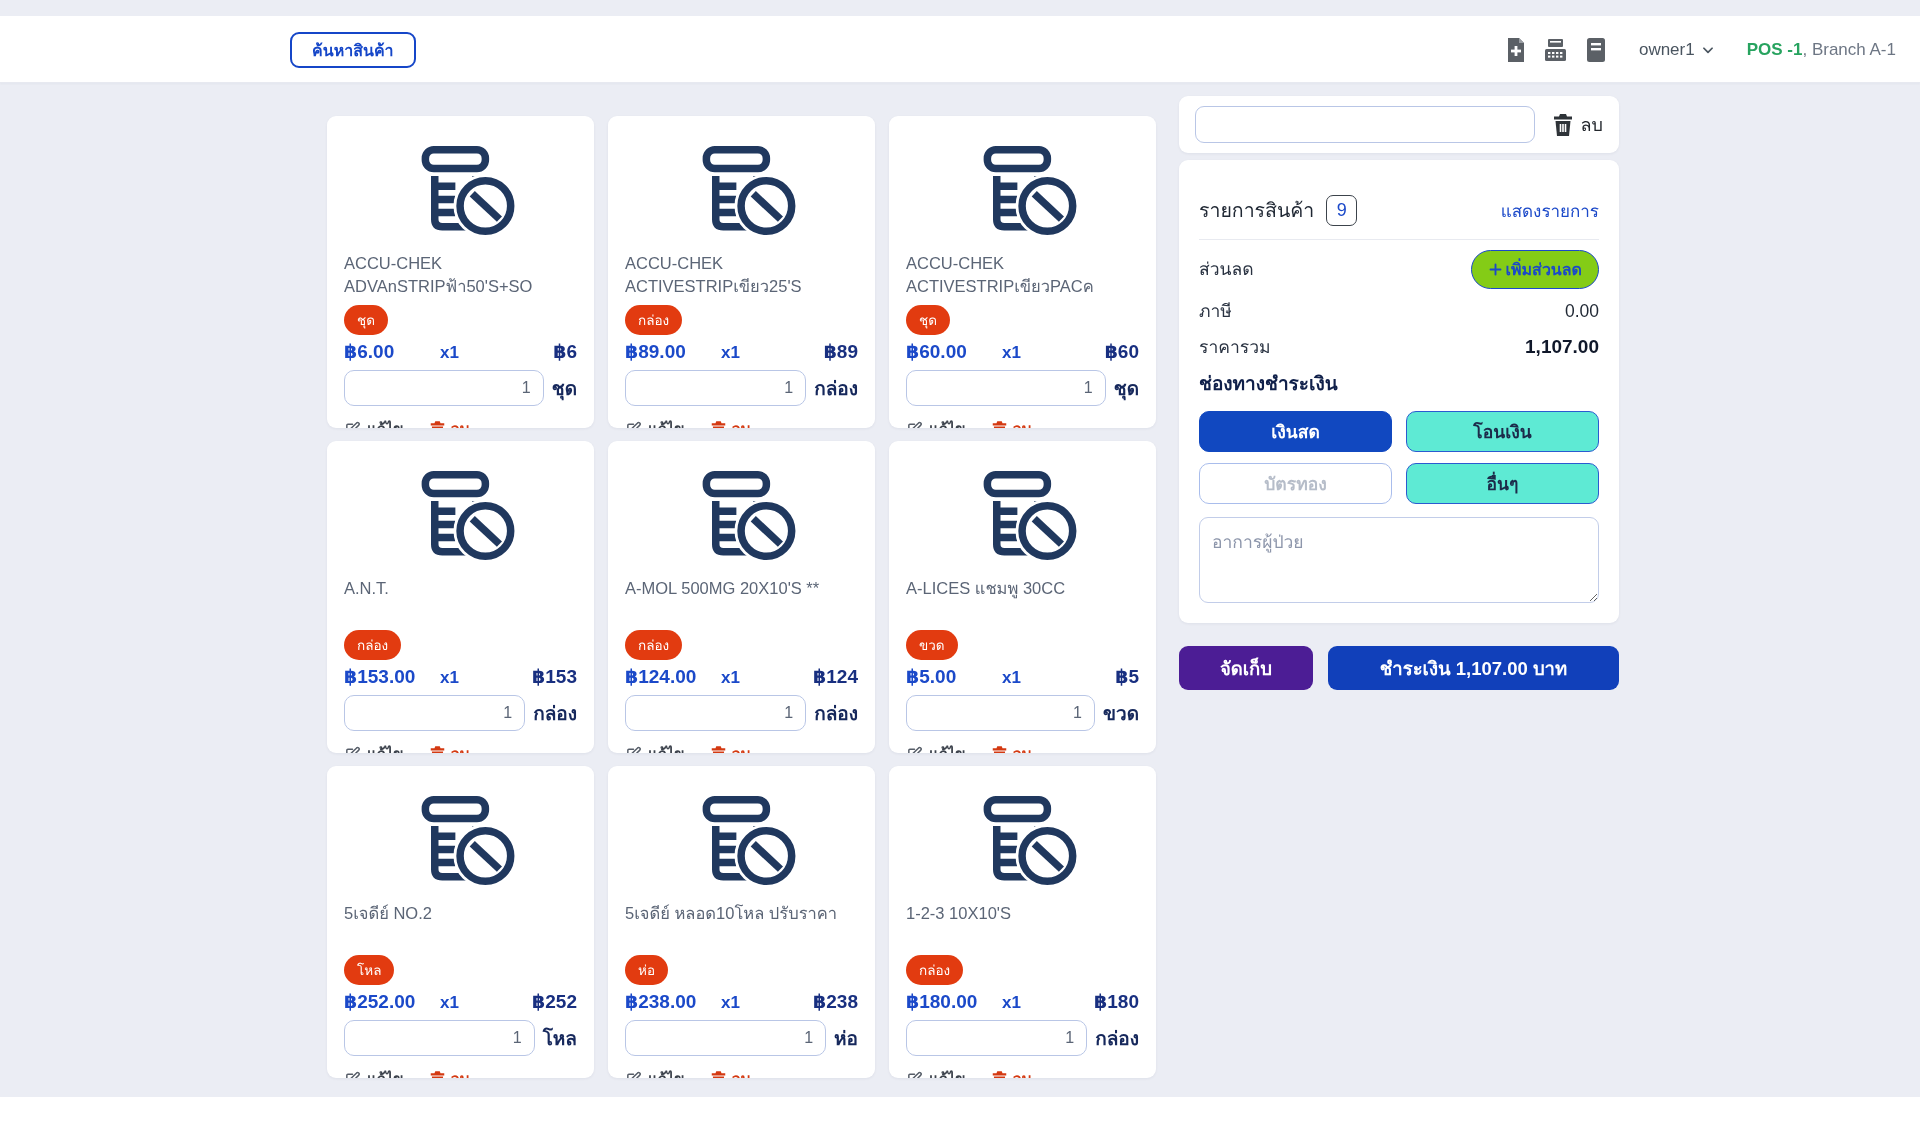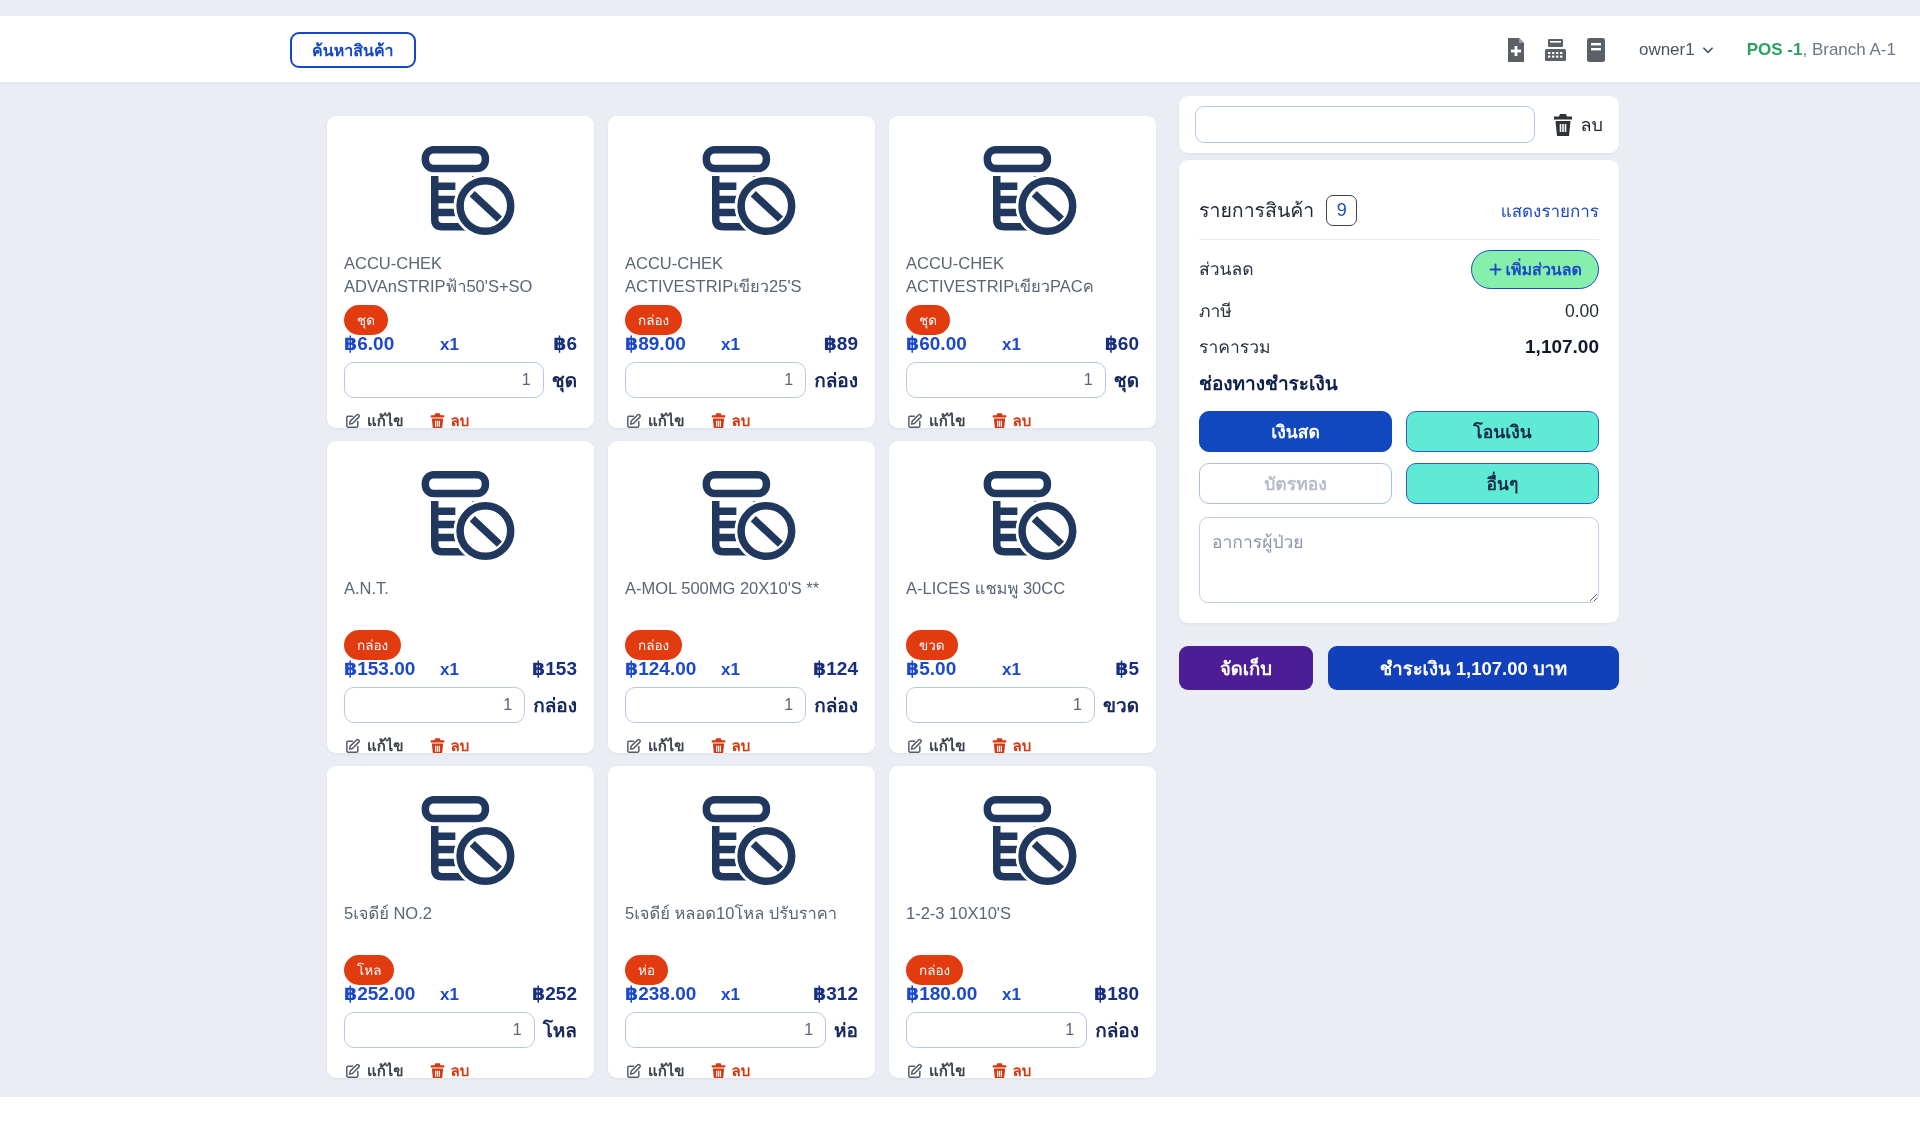--- a/index.html
+++ b/index.html
@@ -24,21 +24,21 @@
   
   .grid { position:absolute; left:327px; top:116px; width:830px;
           display:grid; grid-template-columns:repeat(3,267px); gap:13px 14px; }
   .card { width:267px; height:312px; background:#fff; border-radius:9px;
           box-shadow:0 1px 3px rgba(20,30,60,.06); padding:0 17px; overflow:hidden; }
   .p-icon { width:116px; height:90px; margin:30px auto 0; }
   .p-name { margin-top:16px; min-height:46px; font-size:16.5px; line-height:23px; color:#5b6576; }
   .p-badge-row { margin-top:7px; height:27px; }
   .badge { display:inline-block; background:#e23b10; color:#fff; font-size:13.5px;
            padding:4px 13px; border-radius:999px; }
-  .p-price-row { display:flex; align-items:baseline; }
+  .p-price-row { margin-top:8px; display:flex; align-items:baseline; }
   .p-price { color:#1b49c9; font-size:19px; font-weight:700; min-width:96px; }
   .p-mult  { color:#1b49c9; font-size:17px; font-weight:700; }
   .p-total { margin-left:auto; color:#182f80; font-size:19px; font-weight:700; }
   .p-qty-row { margin-top:7px; display:flex; align-items:center; gap:8px; }
   .p-qty { flex:1; min-width:0; height:36px; border:1.5px solid #b9c6e6; border-radius:10px;
            text-align:right; padding:0 12px; font-size:16px; color:#5b6576; outline:none; font-family:inherit; }
   .p-unit { color:#16285c; font-size:19px; font-weight:700; white-space:nowrap; }
   .p-actions { margin-top:11px; display:flex; align-items:center; gap:26px; }
   .p-actions button { display:inline-flex; align-items:center; gap:6px; background:none; border:none;
            cursor:pointer; font-size:15px; font-family:inherit; font-weight:600; }
@@ -56,21 +56,21 @@
   .side-main { margin-top:7px; padding:14px 20px 16px; }
   .cart-header { display:flex; align-items:center; padding-bottom:13px; border-bottom:1px solid #e8eaf0;margin-top:21px; }
   .cart-title { font-size:19.5px; color:#1f2733; }
   .cart-count { display:inline-flex; align-items:center; justify-content:center; min-width:31px; height:31px;
            border:1.5px solid #3c434b; border-radius:7px; color:#1b49c9; font-size:18px; margin-left:12px; }
   .show-list { margin-left:auto; color:#1b49c9; font-size:17px; cursor:pointer; text-decoration:none; }
   .srow { display:flex; align-items:center; }
   .discount-row { margin-top:10px; height:38px; }
   .slabel { font-size:17.5px; color:#2a3342; }
   .sval { margin-left:auto; font-size:17.5px; color:#1f2733; }
-  .add-discount { margin-left:auto; display:inline-flex; align-items:center; gap:3px; background:#86efac;
+  .add-discount { margin-left:auto; display:inline-flex; align-items:center; gap:3px; background:#84cc16;
            border:1.7px solid #1b49c9; border-radius:999px; padding:6px 16px; color:#1b49c9;
            font-size:16px; font-weight:600; cursor:pointer; font-family:inherit; }
   .tax-row { margin-top:9px; }
   .total-row { margin-top:8px; }
   .total-row .sval { font-weight:700; font-size:19px; color:#10182a; }
   .pay-header { margin-top:7px; font-size:19px; font-weight:700; color:#10204a; }
   .pay-grid { margin-top:13px; display:grid; grid-template-columns:1fr 1fr; gap:11px 14px; }
   .pay-opt { height:41px; border-radius:10px; font-size:17.5px; font-family:inherit; cursor:pointer; font-weight:600; }
   .pay-opt.active   { background:#1148c0; border:1.6px solid #1148c0; color:#fff; }
   .pay-opt.normal   { background:#5eead4; border:1.6px solid #2b5bd0; color:#1c2b4a; }
@@ -489,21 +489,21 @@
           <path d="M72 51 L101 78" stroke="#20385e" stroke-width="8"></path>
         </svg>
       </div>
       <div class="p-name">5เจดีย์ หลอด10โหล ปรับราคา</div>
       <div class="p-badge-row">
         <span class="badge">ห่อ</span>
       </div>
       <div class="p-price-row">
         <span class="p-price">฿238.00</span>
         <span class="p-mult">x1</span>
-        <span class="p-total">฿312</span>
+        <span class="p-total">฿238</span>
       </div>
       <div class="p-qty-row">
         <input class="p-qty" type="text" value="1" style="">
         <span class="p-unit">ห่อ</span>
       </div>
       <div class="p-actions">
         <button class="p-edit">
           <span style="display:inline-flex;">
             <svg width="17" height="17" viewBox="0 0 24 24" fill="none" stroke="#565d68" stroke-width="2.1" stroke-linecap="round" stroke-linejoin="round">
                 <path d="M12 4.5H5.5a1.5 1.5 0 0 0-1.5 1.5v12.5A1.5 1.5 0 0 0 5.5 20H18a1.5 1.5 0 0 0 1.5-1.5V12"></path>

